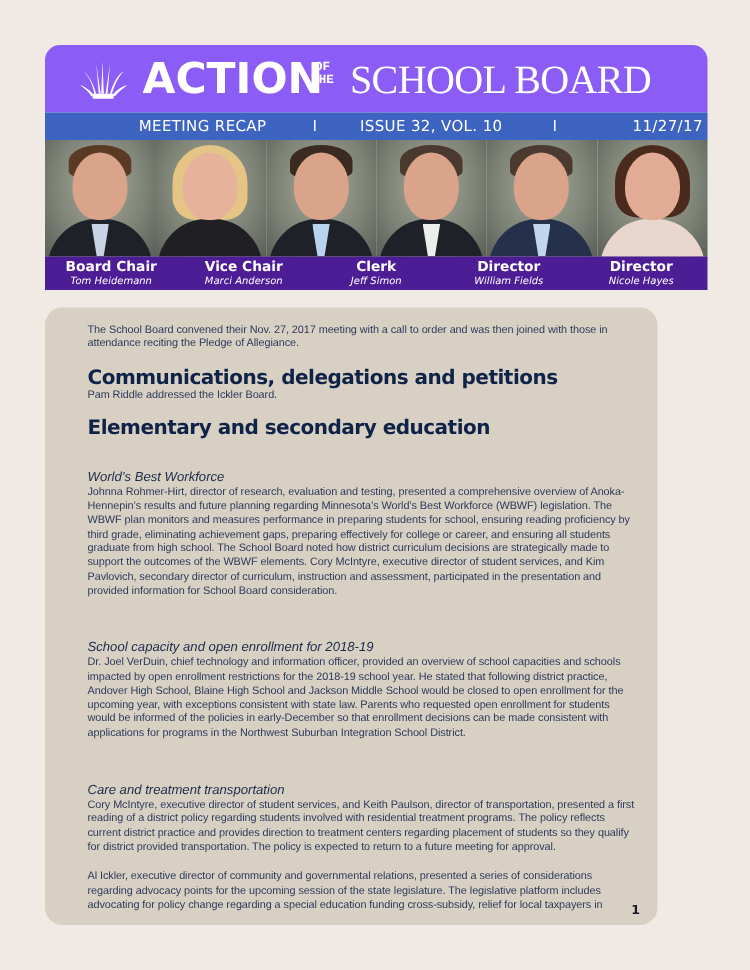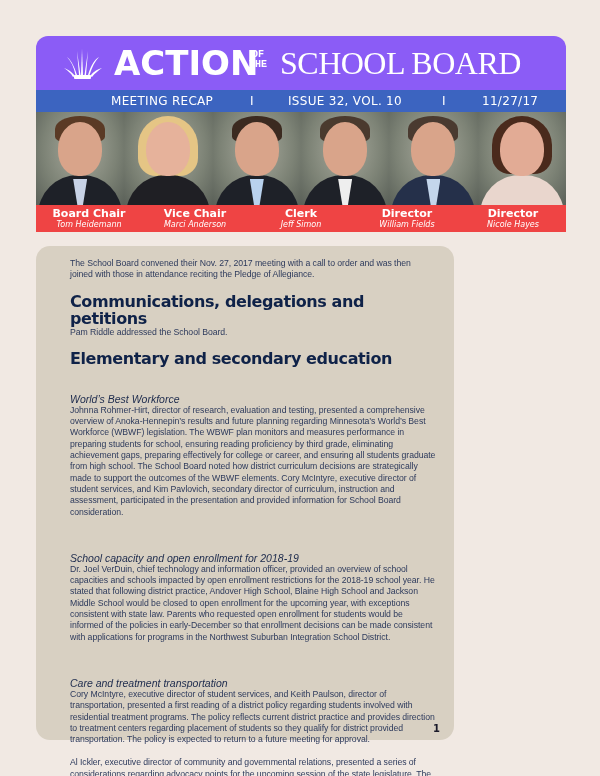--- a/index.html
+++ b/index.html
@@ -20,26 +20,26 @@
   .photo { flex: 1; position: relative; overflow: hidden; background: radial-gradient(ellipse at 50% 40%, #a9ab9e 0%, #7c8275 60%, #5a6058 100%); }
   .photo .head { position: absolute; left: 50%; top: 10px; width: 44px; height: 54px; margin-left: -22px; border-radius: 50% 50% 46% 46%; background: #d9a48a; }
   .photo .hair { position: absolute; left: 50%; top: 4px; width: 50px; height: 26px; margin-left: -25px; border-radius: 50% 50% 20% 20%; background: #5a3a25; }
   .photo .body { position: absolute; left: 50%; bottom: -10px; width: 84px; height: 40px; margin-left: -42px; border-radius: 40px 40px 0 0; background: #1e2128; }
   .photo .collar { position: absolute; left: 50%; bottom: 0; width: 14px; height: 26px; margin-left: -7px; background: #c8d3e6; clip-path: polygon(0 0,100% 0,70% 100%,30% 100%); }
   .photo.blonde .hair { background: #e5c585; height: 60px; width: 60px; margin-left: -30px; border-radius: 50% 50% 30% 30%; }
   .photo.brunette .hair { background: #4a2a1c; height: 58px; width: 60px; margin-left: -30px; border-radius: 50% 50% 30% 30%; }
   .photo.brunette .body { background: #e9d6cd; }
   .photo.blonde .body { background: #1f1f24; }
 
-  .captions { display: flex; height: 27px; background: #ef4444; border-radius: 0; }
+  .captions { display: flex; height: 27px; background: #4c1d95; border-radius: 0; }
   .caption { flex: 1; text-align: center; color: #fff; }
   .caption .role { display: block; font-family: "DejaVu Sans", sans-serif; font-size: 11px; font-weight: bold; line-height: 13px; padding-top: 2px; }
   .caption .name { display: block; font-family: "DejaVu Sans", sans-serif; font-size: 8px; font-style: italic; line-height: 10px; }
 
-  .content { position: absolute; left: 36px; top: 246px; width: 418px; height: 494px; background: #d8d0c2; border-radius: 14px; padding: 12px 18px 0 34px; color: #2a3550; }
+  .content { position: absolute; left: 36px; top: 246px; width: 490px; height: 494px; background: #d8d0c2; border-radius: 14px; padding: 12px 18px 0 34px; color: #2a3550; }
   .content p { font-family: "Liberation Sans", sans-serif; font-size: 8.7px; line-height: 11.3px; color: #2d3a5c; letter-spacing: -0.05px; }
   .content h2 { font-family: "DejaVu Sans", sans-serif; font-size: 16px; font-weight: bold; color: #0f2248; line-height: 17px; letter-spacing: -0.4px; }
   .content h3 { font-family: "Liberation Sans", sans-serif; font-size: 10.5px; font-style: italic; font-weight: normal; color: #1c2a4c; line-height: 12px; margin-top: 26px; }
   .gap-lg { height: 12px; }
   .gap-md { height: 8px; }
   .page-number { position: absolute; right: 14px; bottom: 6px; font-family: "DejaVu Sans", sans-serif; font-weight: bold; font-size: 10px; color: #1a1a2a; }
 </style>
 </head>
 <body>
 
@@ -63,21 +63,21 @@
       <span style="display:block">THE</span>
     </span>
     <span class="title-school">SCHOOL BOARD</span>
   </div>
 
   <div class="info-bar">
     <span style="left:75px">MEETING RECAP</span>
     <span style="left:214px">I</span>
     <span style="left:252px">ISSUE 32, VOL. 10</span>
     <span style="left:406px">I</span>
-    <span style="left:446px">11/27/17</span>
+    <span style="left:470px">11/27/17</span>
   </div>
 
   <div class="photos">
     <div class="photo">
         <div class="body"></div>
         <div class="collar"></div>
         <div class="hair"></div>
         <div class="head"></div>
       </div>
     <div class="photo blonde">
@@ -132,21 +132,21 @@
       <span class="name">Nicole Hayes</span>
     </div>
   </div>
 </div>
 
 <div class="content">
   <p>The School Board convened their Nov. 27, 2017 meeting with a call to order and was then joined with those in attendance reciting the Pledge of Allegiance.</p>
   <div class="gap-lg"></div>
 
   <h2>Communications, delegations and petitions</h2>
-  <p>Pam Riddle addressed the School Board.</p>
+  <p>Pam Riddle addressed the Ickler Board.</p>
   <div class="gap-lg"></div>
 
   <h2>Elementary and secondary education</h2>
   <h3>World’s Best Workforce</h3>
   <p>Johnna Rohmer-Hirt, director of research, evaluation and testing, presented a comprehensive overview of Anoka-Hennepin’s results and future planning regarding Minnesota’s World’s Best Workforce (WBWF) legislation. The WBWF plan monitors and measures performance in preparing students for school, ensuring reading proficiency by third grade, eliminating achievement gaps, preparing effectively for college or career, and ensuring all students graduate from high school. The School Board noted how district curriculum decisions are strategically made to support the outcomes of the WBWF elements. Cory McIntyre, executive director of student services, and Kim Pavlovich, secondary director of curriculum, instruction and assessment, participated in the presentation and provided information for School Board consideration.</p>
   <div class="gap-md"></div>
 
   <h3>School capacity and open enrollment for 2018-19</h3>
   <p>Dr. Joel VerDuin, chief technology and information officer, provided an overview of school capacities and schools impacted by open enrollment restrictions for the 2018-19 school year. He stated that following district practice, Andover High School, Blaine High School and Jackson Middle School would be closed to open enrollment for the upcoming year, with exceptions consistent with state law. Parents who requested open enrollment for students would be informed of the policies in early-December so that enrollment decisions can be made consistent with applications for programs in the Northwest Suburban Integration School District.</p>
   <div class="gap-md"></div>

